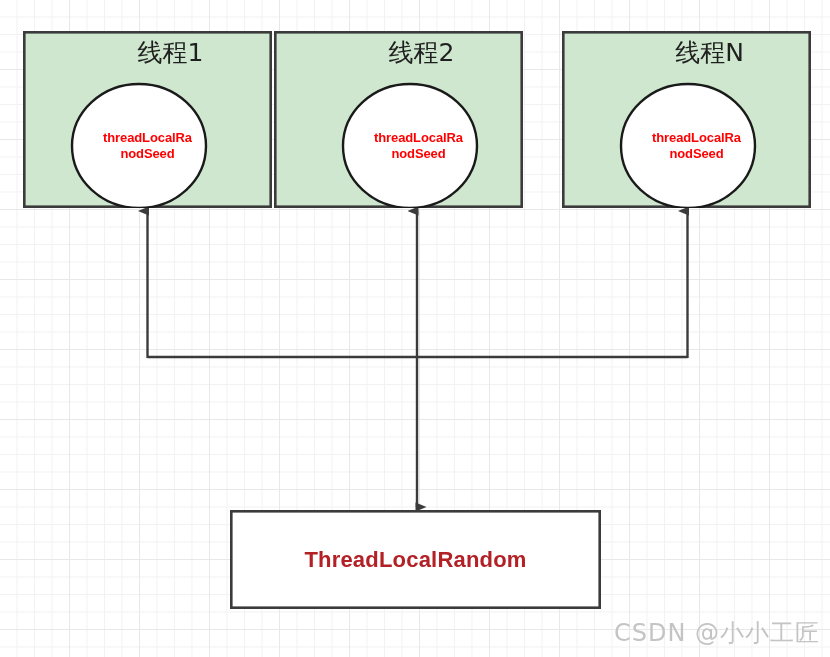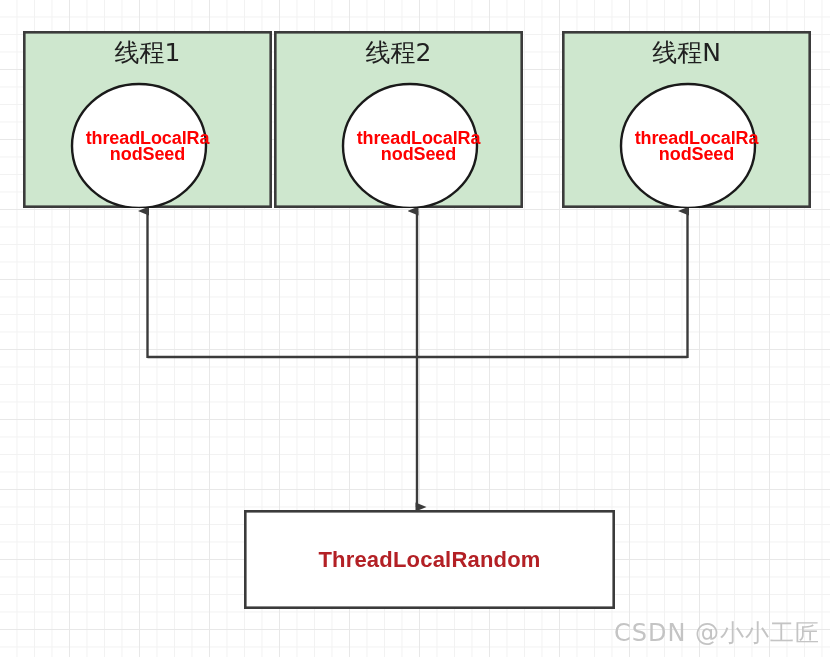--- a/index.html
+++ b/index.html
@@ -40,28 +40,29 @@
   .thread-title {
     position: absolute;
     width: 100%;
     text-align: center;
     top: 7px;
     font-size: 25px;
     line-height: 30px;
     color: #1f1f1f;
     font-family: "DejaVu Sans", "Liberation Sans", sans-serif;
     white-space: nowrap;
+    margin-left: 23px;
   }
   .seed-label {
     position: absolute;
     left: 0;
     width: 100%;
     text-align: center;
     color: #ff0000;
-    font-size: 18px;
+    font-size: 13px;
     font-weight: bold;
     line-height: 16px;
     letter-spacing: -0.1px;
   }
   .bottom-label {
     position: absolute;
     left: 0;
     width: 100%;
     text-align: center;
     color: #b32025;
@@ -141,21 +142,21 @@
       <rect x="1.3" y="1.3" width="246.4" height="174.4" fill="#cee7ce" stroke="#3b3b3b" stroke-width="2.6"></rect>
       <ellipse cx="126" cy="115" rx="67" ry="62" fill="#ffffff" stroke="#1a1a1a" stroke-width="2.4"></ellipse>
     </svg>
     <div class="thread-title">线程N</div>
     <div class="seed-label" style="top:99px; left:10px;">
       <div>threadLocalRa</div>
       <div>nodSeed</div>
     </div>
   </div>
 
-  <div class="bottom-box" style="left:244px; top:510px; width:371px; height:82px;">
+  <div class="bottom-box" style="left:230px; top:510px; width:371px; height:82px;">
     <svg width="371" height="99" viewBox="0 0 371 99">
       <rect x="1.3" y="1.3" width="368.4" height="96.4" fill="#ffffff" stroke="#3b3b3b" stroke-width="2.6"></rect>
     </svg>
     <div class="bottom-label" style="top:37px;">ThreadLocalRandom</div>
   </div>
 
   <div class="watermark">CSDN @小小工匠</div>
 
 </div>
 

